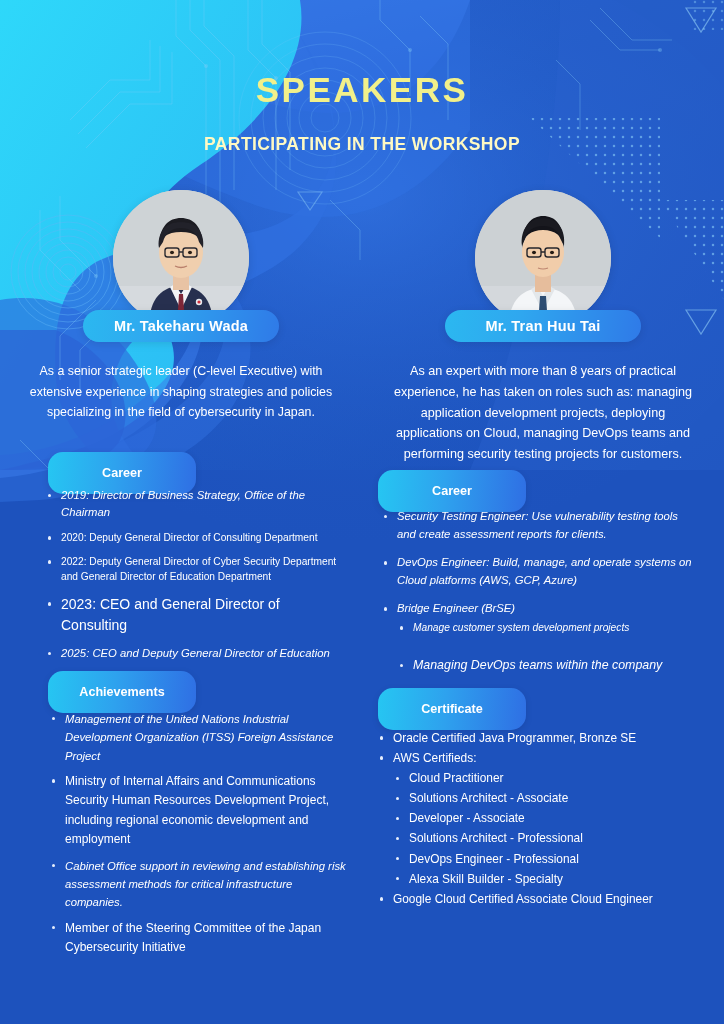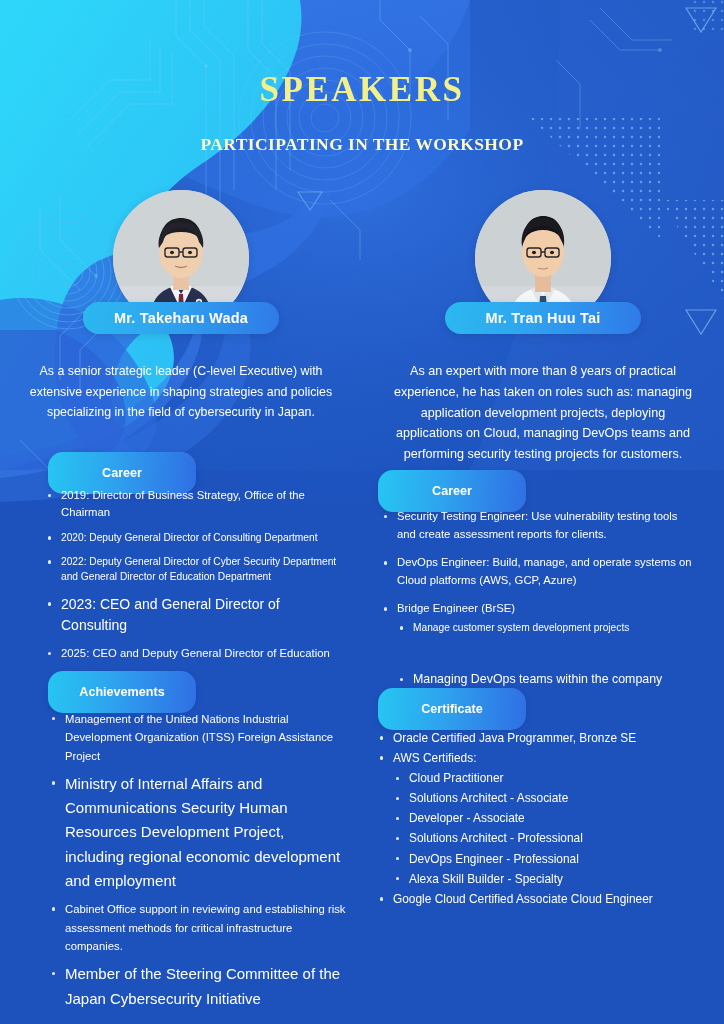--- a/index.html
+++ b/index.html
@@ -11,21 +11,21 @@
     position:relative;
   }
 
   
   .bg { position:absolute; inset:0; overflow:hidden; }
   .bg svg { position:absolute; inset:0; width:724px; height:1024px; display:block; }
 
   
   .page { position:absolute; inset:0; }
 
-  .header { position:absolute; top:72px; left:0; width:724px; text-align:center;font-family:Liberation Serif, serif; }
+  .header { position:absolute; top:72px; left:0; width:724px; text-align:center; }
   .title {
     font-size:35px; font-weight:bold; letter-spacing:2.5px;
     color:#f2f08a; line-height:1;
   }
   .subtitle {
     margin-top:27px;
     font-size:17.5px; font-weight:bold; letter-spacing:.4px;
     color:#fef9c3;
   }
 
@@ -38,21 +38,21 @@
   .avatar-wrap { position:relative; width:362px; height:155px; }
   .avatar {
     position:absolute; top:0; left:50%; transform:translateX(-50%);
     width:136px; height:136px; border-radius:50%;
     overflow:hidden; background:#c9ced2;
     box-shadow:0 2px 10px rgba(0,0,0,.12);
   }
   .avatar svg { display:block; width:136px; height:136px; }
 
   .namebadge {
-    position:absolute; top:112px; left:50%; transform:translateX(-50%);
+    position:absolute; top:120px; left:50%; transform:translateX(-50%);
     width:196px; height:32px; border-radius:16px;
     background:linear-gradient(100deg,#2bb8f0 0%,#2fa7ef 38%,#2f7ae8 100%);
     display:flex; align-items:center; justify-content:center;
     color:#fff; font-size:14.5px; font-weight:bold; letter-spacing:.2px;
     box-shadow:0 2px 8px rgba(0,0,0,.10);
   }
 
   .bio {
     margin:0 auto; padding-top:16px;
     width:304px; text-align:center;
@@ -111,23 +111,23 @@
   .r-career-pill   { left:16px;  top:280px; }
   .r-career-list   { left:20px;  top:318px; width:312px; }
   .r-career-list li { margin-bottom:11px; line-height:1.56; }
 
   .r-cert-pill     { left:16px;  top:498px; }
   .r-cert-list     { left:16px;  top:539px; width:320px; }
   .r-cert-list > li { margin-bottom:2px; line-height:1.52; }
   .r-cert-list .sub > li { margin-bottom:2px; line-height:1.52; }
 
   
-  .fs-xs  { font-size:15px; }
+  .fs-xs  { font-size:12px; }
   .fs-s   { font-size:10.2px; }
-  .fs-m   { font-size:11.3px; }
+  .fs-m   { font-size:11.3px;font-style:italic; }
   .fs-l   { font-size:12.4px; }
   .fs-xl  { font-size:14px; }
   .fs-xxl { font-size:11.9px; }
 </style>
 </head>
 <body>
 
 <div class="bg">
   <svg viewBox="0 0 724 1024" preserveAspectRatio="none">
     <defs>
@@ -334,21 +334,21 @@
       <div class="bio">As an expert with more than 8 years of practical experience, he has taken on roles such as: managing application development projects, deploying applications on Cloud, managing DevOps teams and performing security testing projects for customers.</div>
 
       <div class="sec r-career-pill pill">Career</div>
       <ul class="sec r-career-list blist">
         <li class="fs-m">Security Testing Engineer: Use vulnerability testing tools and create assessment reports for clients.</li>
         <li class="fs-m">DevOps Engineer: Build, manage, and operate systems on Cloud platforms (AWS, GCP, Azure)</li>
         <li class="fs-m">
           <span>Bridge Engineer (BrSE)</span>
           <ul class="sub">
             <li class="fs-s">Manage customer system development projects</li>
-            <li class="fs-l" style="margin-top:34px">Managing DevOps teams within the company</li>
+            <li class="fs-l" style="margin-top:20px">Managing DevOps teams within the company</li>
           </ul>
         </li>
       </ul>
 
       <div class="sec r-cert-pill pill">Certificate</div>
       <ul class="sec r-cert-list blist">
         <li class="fs-xxl">Oracle Certified Java Programmer, Bronze SE</li>
         <li class="fs-xxl">
           <span>AWS Certifieds:</span>
           <ul class="sub">

